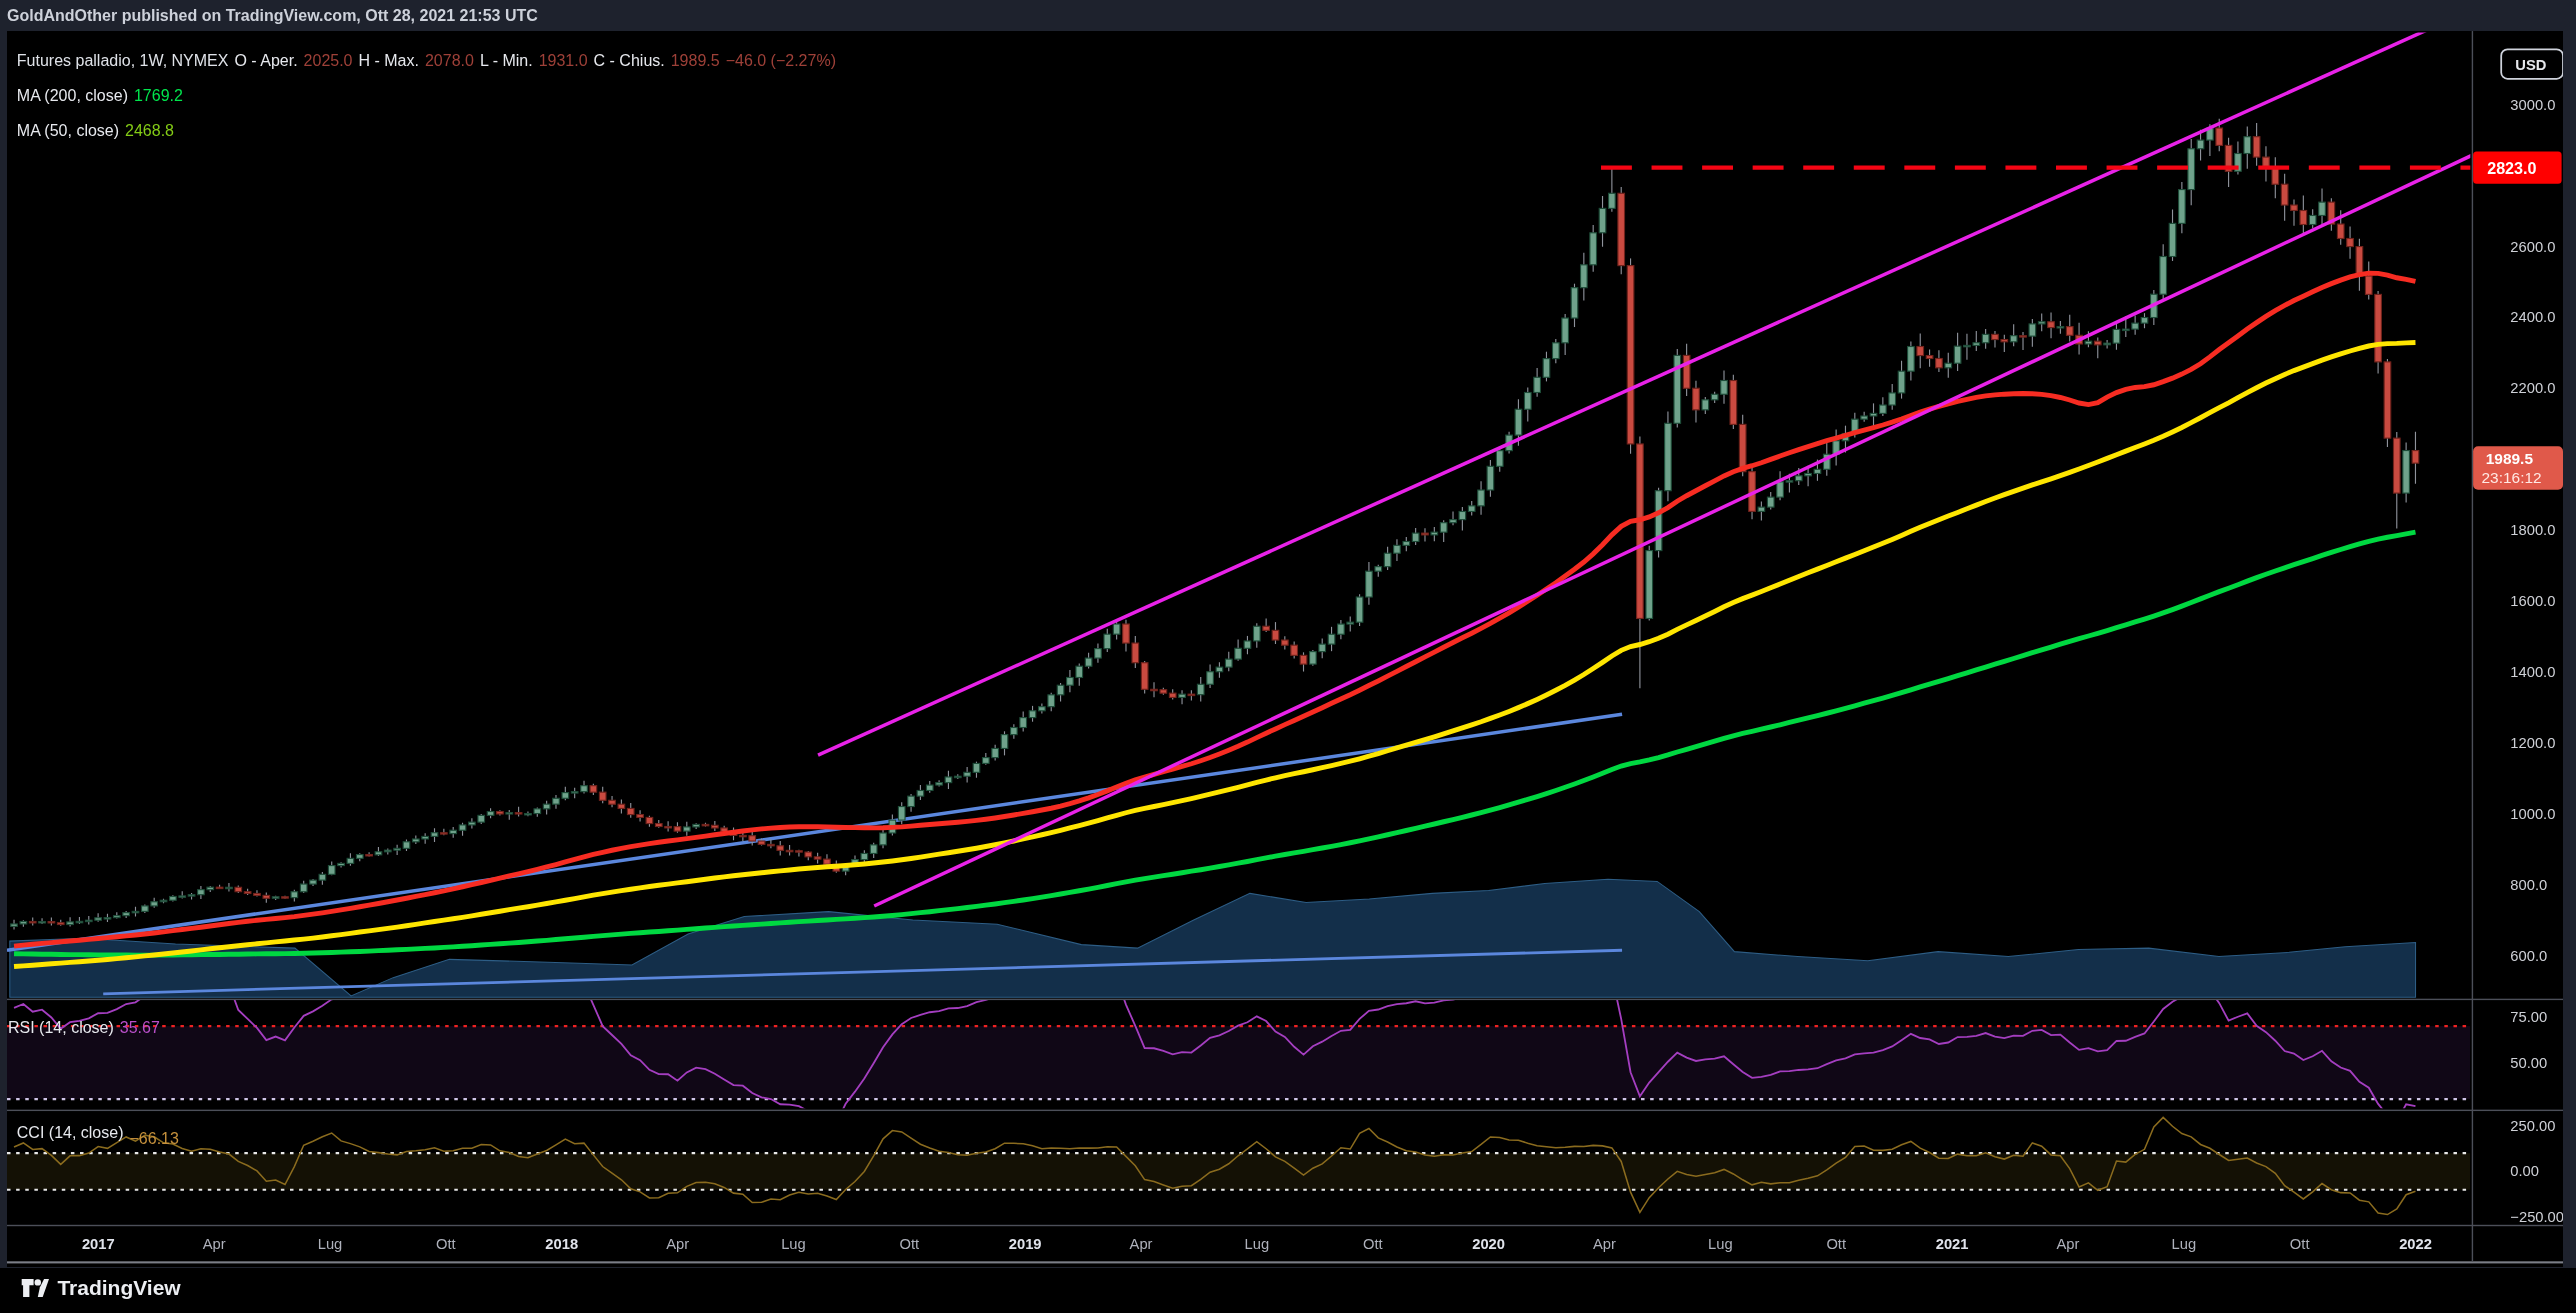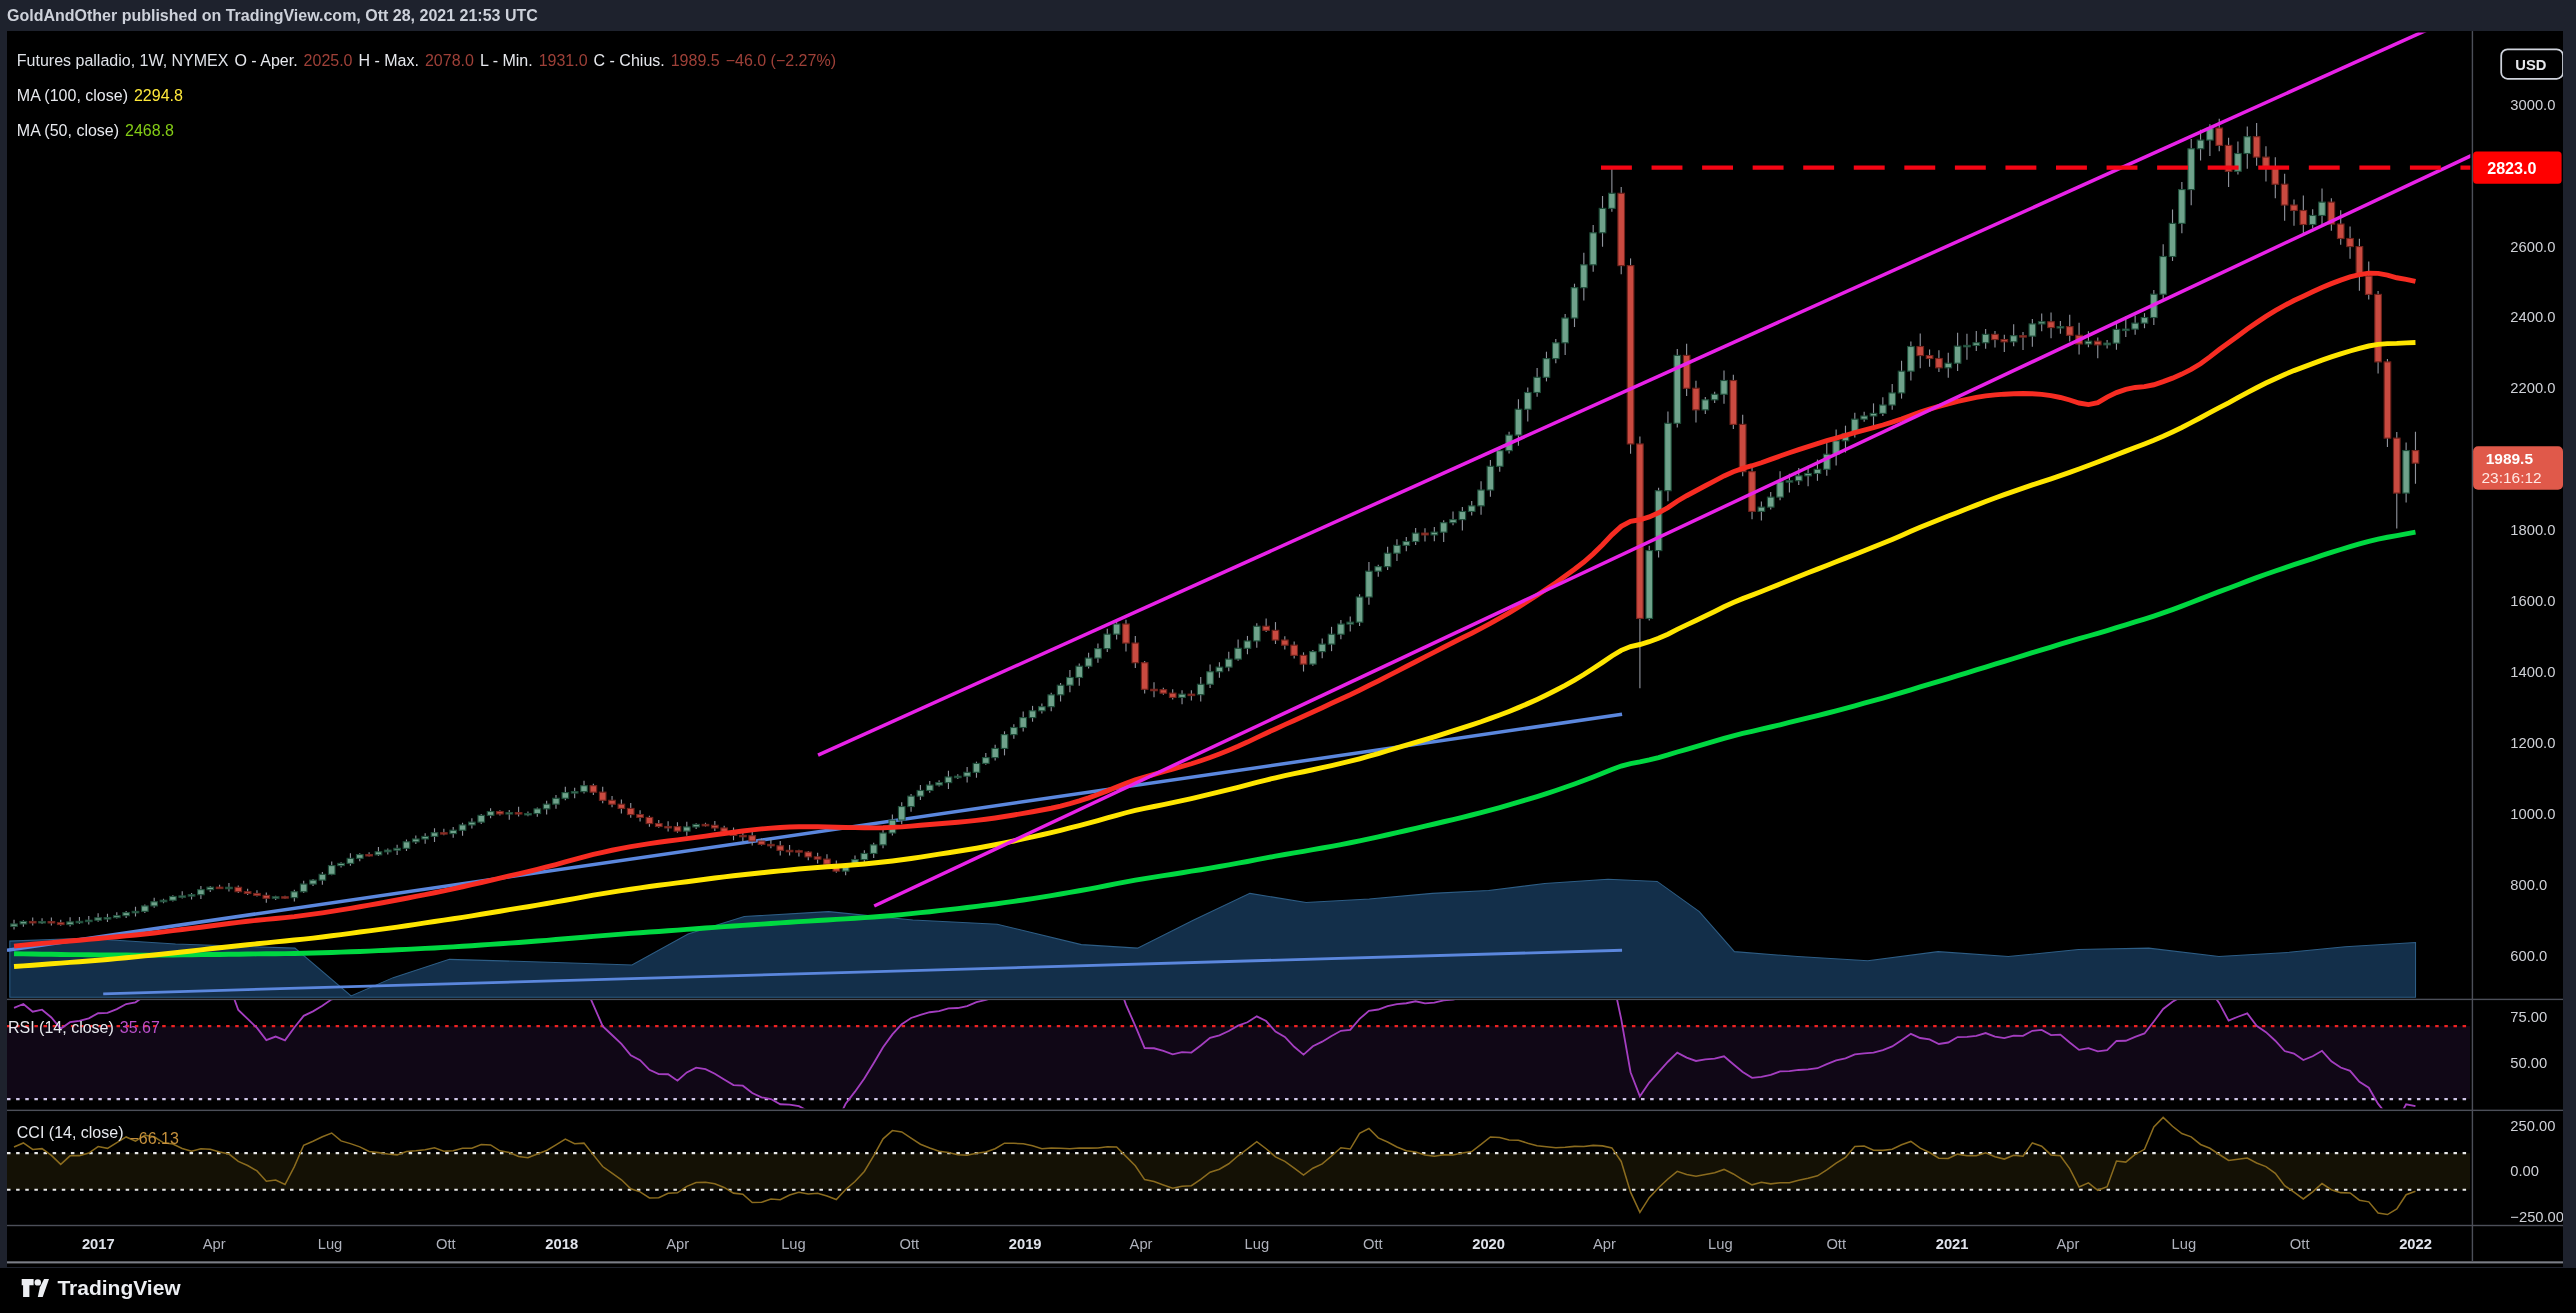--- a/index.html
+++ b/index.html
@@ -659,22 +659,22 @@
         <span class="val" style="color: rgb(158, 64, 56);">2025.0</span>
       <span>H - Max.</span>
         <span class="val" style="color: rgb(158, 64, 56);">2078.0</span>
       <span>L - Min.</span>
         <span class="val" style="color: rgb(158, 64, 56);">1931.0</span>
       <span>C - Chius.</span>
         <span class="val" style="color: rgb(158, 64, 56);">1989.5</span>
       <span class="val" style="color: rgb(158, 64, 56);">−46.0 (−2.27%)</span>
     </div>
     <div class="row">
-      <span>MA (100, close)</span>
-      <span class="val" style="color: rgb(255, 233, 59);">2294.8</span>
+      <span>MA (200, close)</span>
+      <span class="val" style="color: rgb(0, 230, 77);">1769.2</span>
     </div>
     <div class="row">
       <span>MA (50, close)</span>
       <span class="val" style="color: #84cc16;">2468.8</span>
     </div>
   </div>
 
   <div id="rsi-legend" class="ovl lgd row">
     <span>RSI (14, close)</span>
     <span class="val" style="color: rgb(185, 79, 201);">35.67</span>

